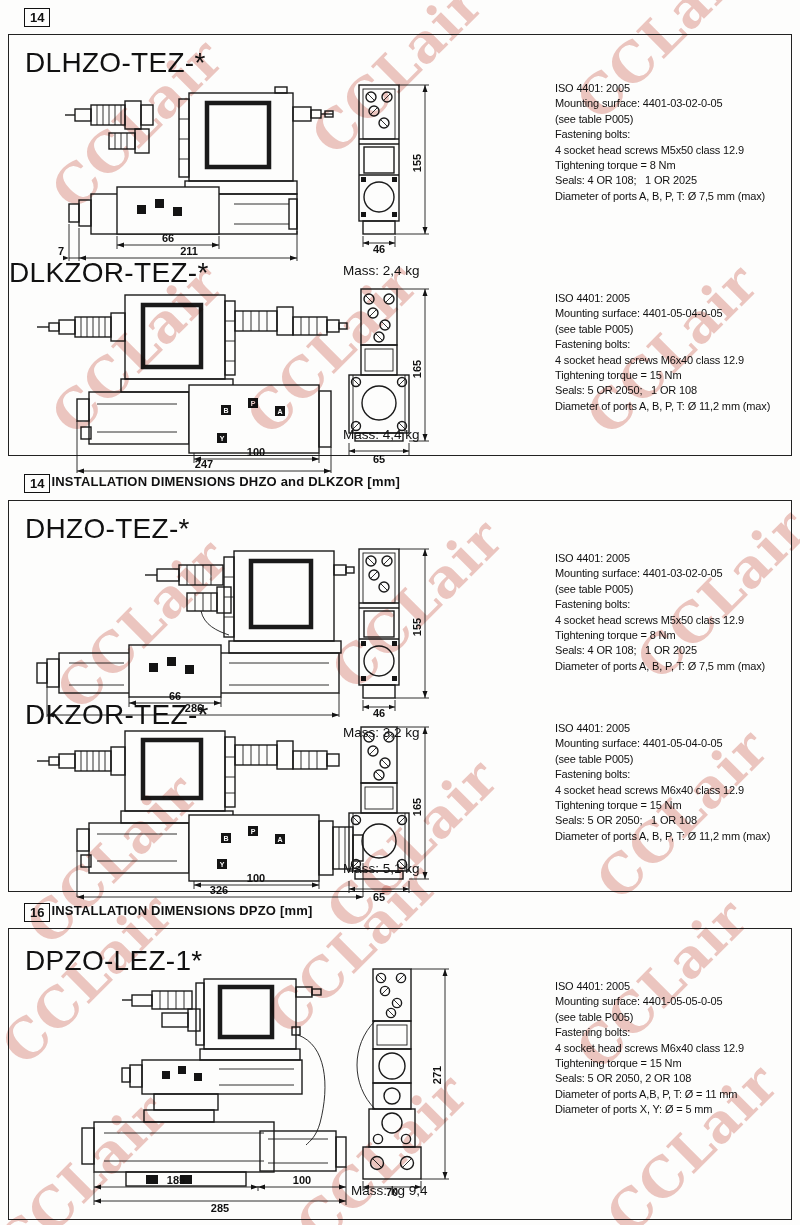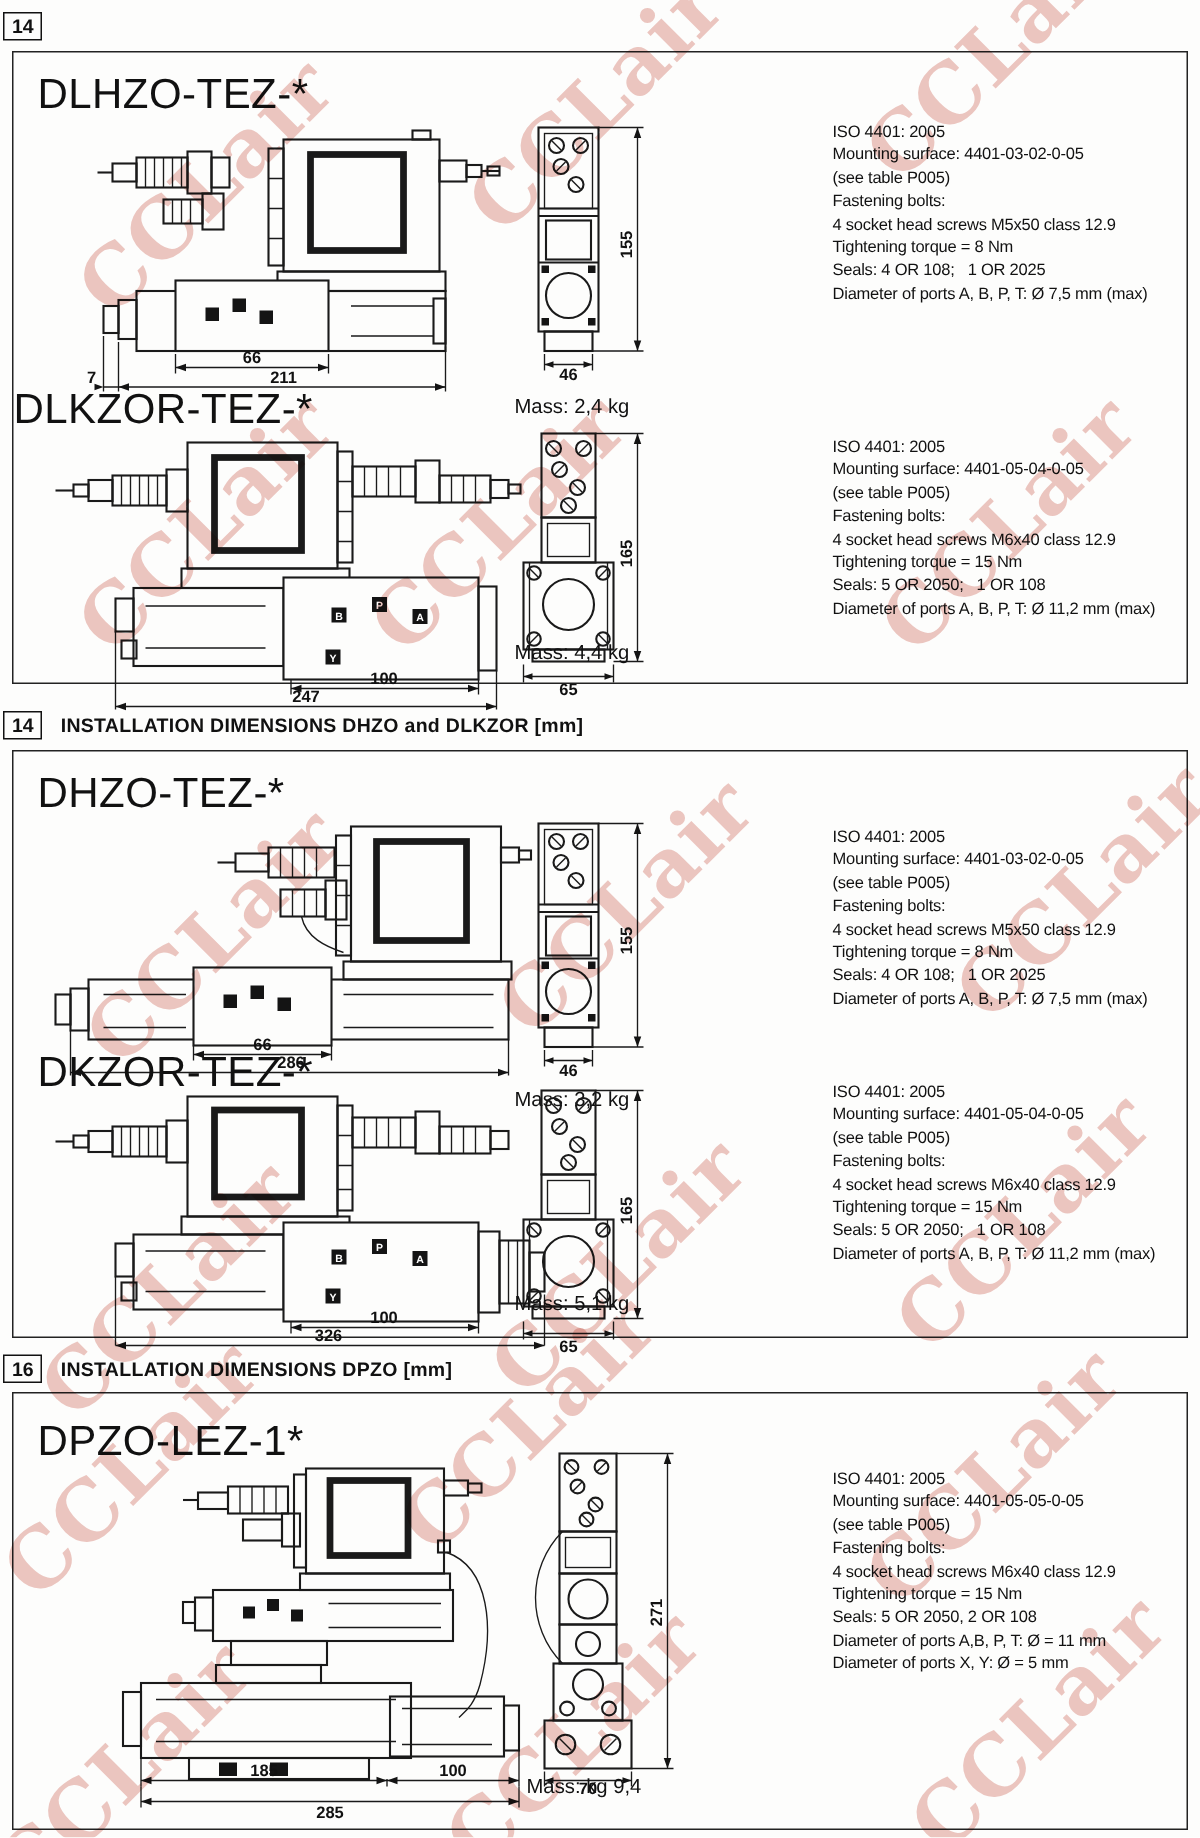--- a/index.html
+++ b/index.html
@@ -1,19 +1,19 @@
 <!DOCTYPE html>
 <html><head>
 <meta charset="utf-8">
 <style>
   html,body{margin:0;padding:0;background:#fff;}
   .page{position:relative;width:800px;height:1225px;background:#fdfdfc;overflow:hidden;
         font-family:"Liberation Sans",sans-serif;color:#111;}
   
-  .sec-header{position:absolute;left:2px;display:flex;align-items:center;gap:12px;}
+  .sec-header{position:absolute;left:24px;display:flex;gap:1px;}
   .sec-num{border:1.6px solid #111;font-weight:bold;font-size:13px;padding:1px 5px;line-height:15px;}
   .sec-title{font-weight:bold;font-size:13px;letter-spacing:.2px;}
   
   .sec-box{position:absolute;left:8px;width:782px;border:1.5px solid #222;background:transparent;}
   .model-title{position:absolute;font-size:28px;font-weight:normal;letter-spacing:.3px;}
   .mass{position:absolute;font-size:13.5px;color:#111;}
   .iso-block{position:absolute;width:246px;font-size:11px;line-height:15.4px;letter-spacing:-0.15px;white-space:nowrap;}
   .iso-block .line:nth-child(1),.iso-block .line:nth-child(2){font-weight:normal;}
   
   svg{position:absolute;overflow:visible;}

